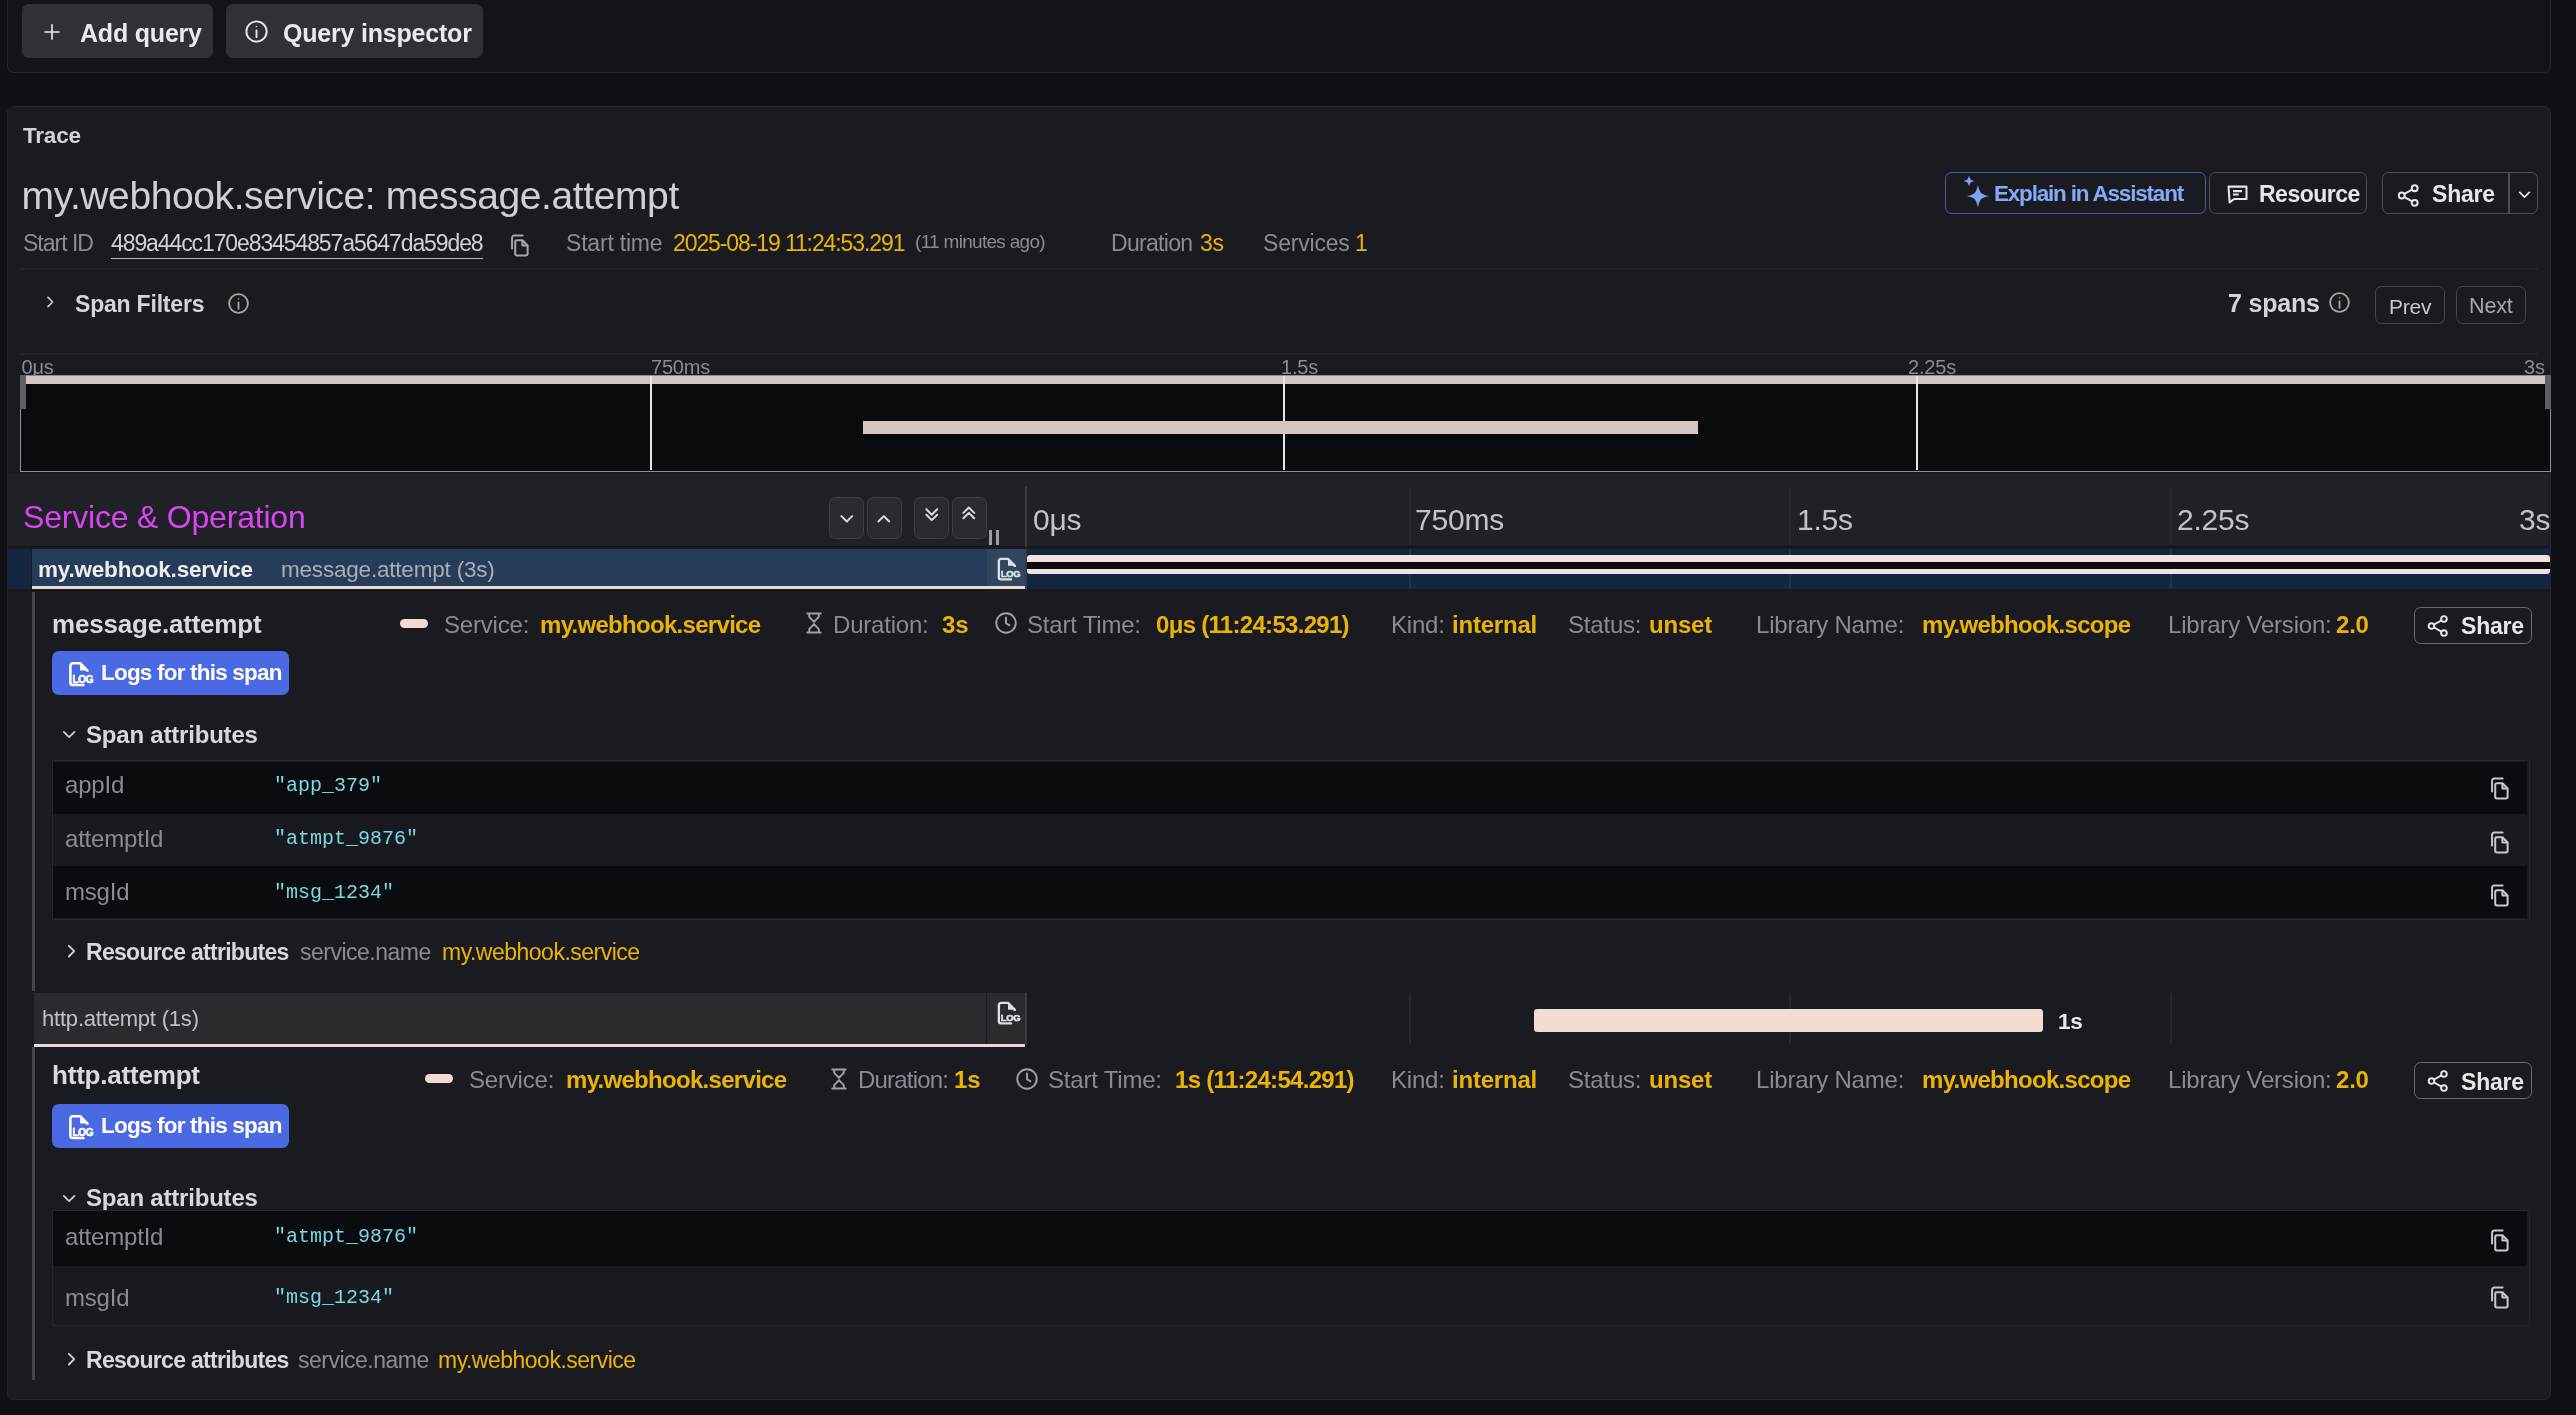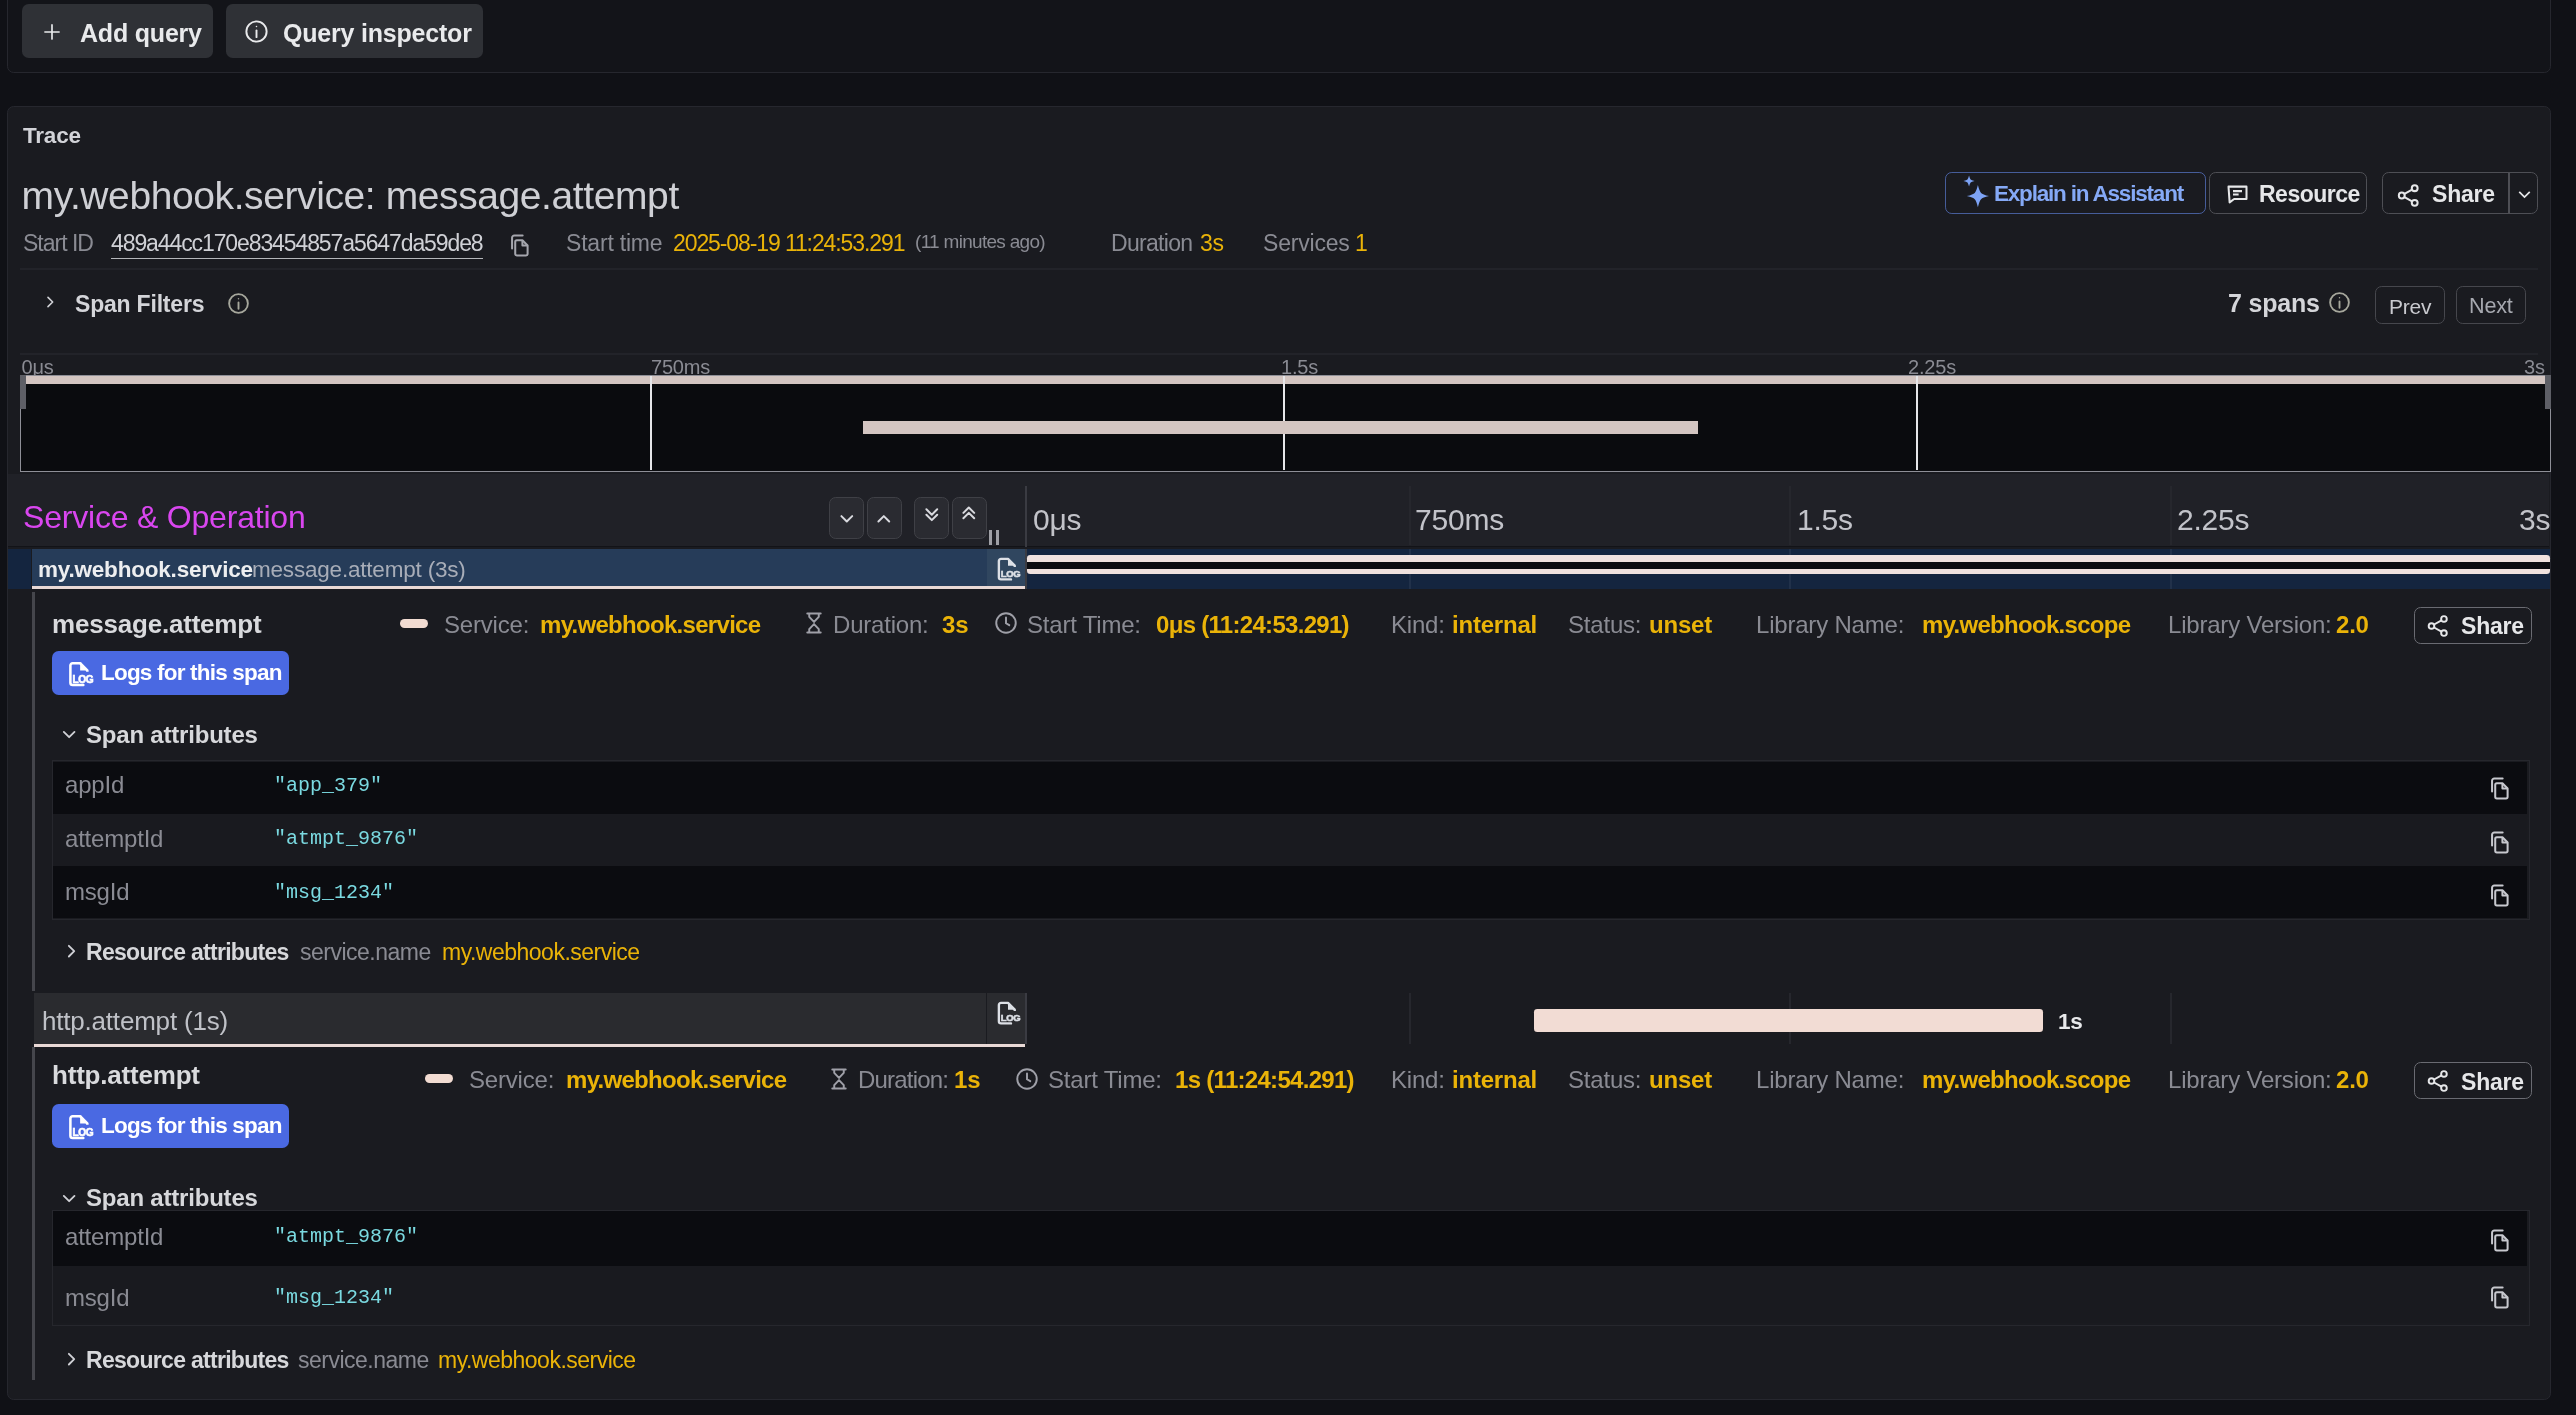--- a/index.html
+++ b/index.html
@@ -149,21 +149,21 @@
 
 <div class="a" style="left:8.3px;top:549px;width:23px;height:40px;background:#14253F"></div>
 <div class="a" style="left:32px;top:549px;width:955px;height:37px;background:#263C59"></div>
 <div class="a" style="left:987px;top:549px;width:38px;height:37px;background:#30465F"></div>
 <div class="a" style="left:1025px;top:549px;width:1.7px;height:40px;background:#3A3B42"></div>
 <div class="a" style="left:1027px;top:549px;width:1523px;height:40px;background:#14253F"></div>
 <div class="a" style="left:1409px;top:549px;width:1.7px;height:40px;background:rgba(255,255,255,.06)"></div>
 <div class="a" style="left:1789px;top:549px;width:1.7px;height:40px;background:rgba(255,255,255,.06)"></div>
 <div class="a" style="left:2170px;top:549px;width:1.7px;height:40px;background:rgba(255,255,255,.06)"></div>
 <div class="t" style="left:38px;top:559px;font-size:22.5px;font-weight:700;color:#EDEEF0">my.webhook.service</div>
-<div class="t" style="left:252px;top:559px;font-size:22.5px;color:#A8ADB8">message.attempt (3s)</div>
+<div class="t" style="left:281px;top:559px;font-size:22.5px;color:#A8ADB8">message.attempt (3s)</div>
 <svg style="left:991px;top:554px" width="30" height="30" viewBox="0 0 24 24" fill="none" stroke="#DDE0E6" stroke-width="1.9">
     <path d="M13.6 3.9H8A1.7 1.7 0 0 0 6.3 5.6v13A1.7 1.7 0 0 0 8 20.3h8" stroke-linecap="round"></path>
     <path d="M13.6 3.9 19 9.3v1" stroke-linejoin="round"></path>
     <path d="M13.6 3.9 19 9.3h-5.4z" fill="#DDE0E6" stroke="none"></path>
     <text x="7.8" y="18.6" font-size="7.6" font-weight="700" fill="#DDE0E6" stroke="#DDE0E6" stroke-width="0.45" font-family="Liberation Sans" letter-spacing="-0.3">LOG</text>
   </svg>
 <div class="a" style="left:1027px;top:555px;width:1523px;height:19px;background:#F0E2DF;border-radius:3.3px"></div>
 <div class="a" style="left:1027px;top:562px;width:1523px;height:6.7px;background:#0C0D11"></div>
 <div class="a" style="left:32px;top:586px;width:993px;height:2.5px;background:#E9D9D6"></div>
 
@@ -247,21 +247,21 @@
 <div class="t g" style="left:300px;top:941px;font-size:23px;letter-spacing:-0.5px">service.name</div>
 <div class="t w" style="left:442px;top:941px;font-size:23px;letter-spacing:-0.5px">my.webhook.service</div>
 
 <div class="a" style="left:34px;top:993px;width:952px;height:51px;background:#2A2B2F"></div>
 <div class="a" style="left:987px;top:993px;width:38px;height:51px;background:#2A2B2F"></div>
 <div class="a" style="left:1025px;top:993px;width:1.7px;height:51px;background:#3A3B42"></div>
 <div class="a" style="left:1027px;top:993px;width:1523px;height:51px;background:#1A1B20"></div>
 <div class="a" style="left:1409px;top:993px;width:1.7px;height:51px;background:#26272D"></div>
 <div class="a" style="left:1789px;top:993px;width:1.7px;height:51px;background:#26272D"></div>
 <div class="a" style="left:2170px;top:993px;width:1.7px;height:51px;background:#26272D"></div>
-<div class="t" style="left:42px;top:1008px;font-size:26px;color:#BFC1C7">http.attempt (1s)</div>
+<div class="t" style="left:42px;top:1008px;font-size:22px;color:#BFC1C7">http.attempt (1s)</div>
 <svg style="left:991px;top:998px" width="30" height="30" viewBox="0 0 24 24" fill="none" stroke="#DDE0E6" stroke-width="1.9">
     <path d="M13.6 3.9H8A1.7 1.7 0 0 0 6.3 5.6v13A1.7 1.7 0 0 0 8 20.3h8" stroke-linecap="round"></path>
     <path d="M13.6 3.9 19 9.3v1" stroke-linejoin="round"></path>
     <path d="M13.6 3.9 19 9.3h-5.4z" fill="#DDE0E6" stroke="none"></path>
     <text x="7.8" y="18.6" font-size="7.6" font-weight="700" fill="#DDE0E6" stroke="#DDE0E6" stroke-width="0.45" font-family="Liberation Sans" letter-spacing="-0.3">LOG</text>
   </svg>
 <div class="a" style="left:1534px;top:1009px;width:509px;height:22.5px;background:#F2DCD4;border-radius:3.3px"></div>
 <div class="t b" style="left:2058px;top:1011px;font-size:22.5px;color:#E8E9EB">1s</div>
 <div class="a" style="left:34px;top:1044px;width:991px;height:2.5px;background:#E9D9D6"></div>
 

